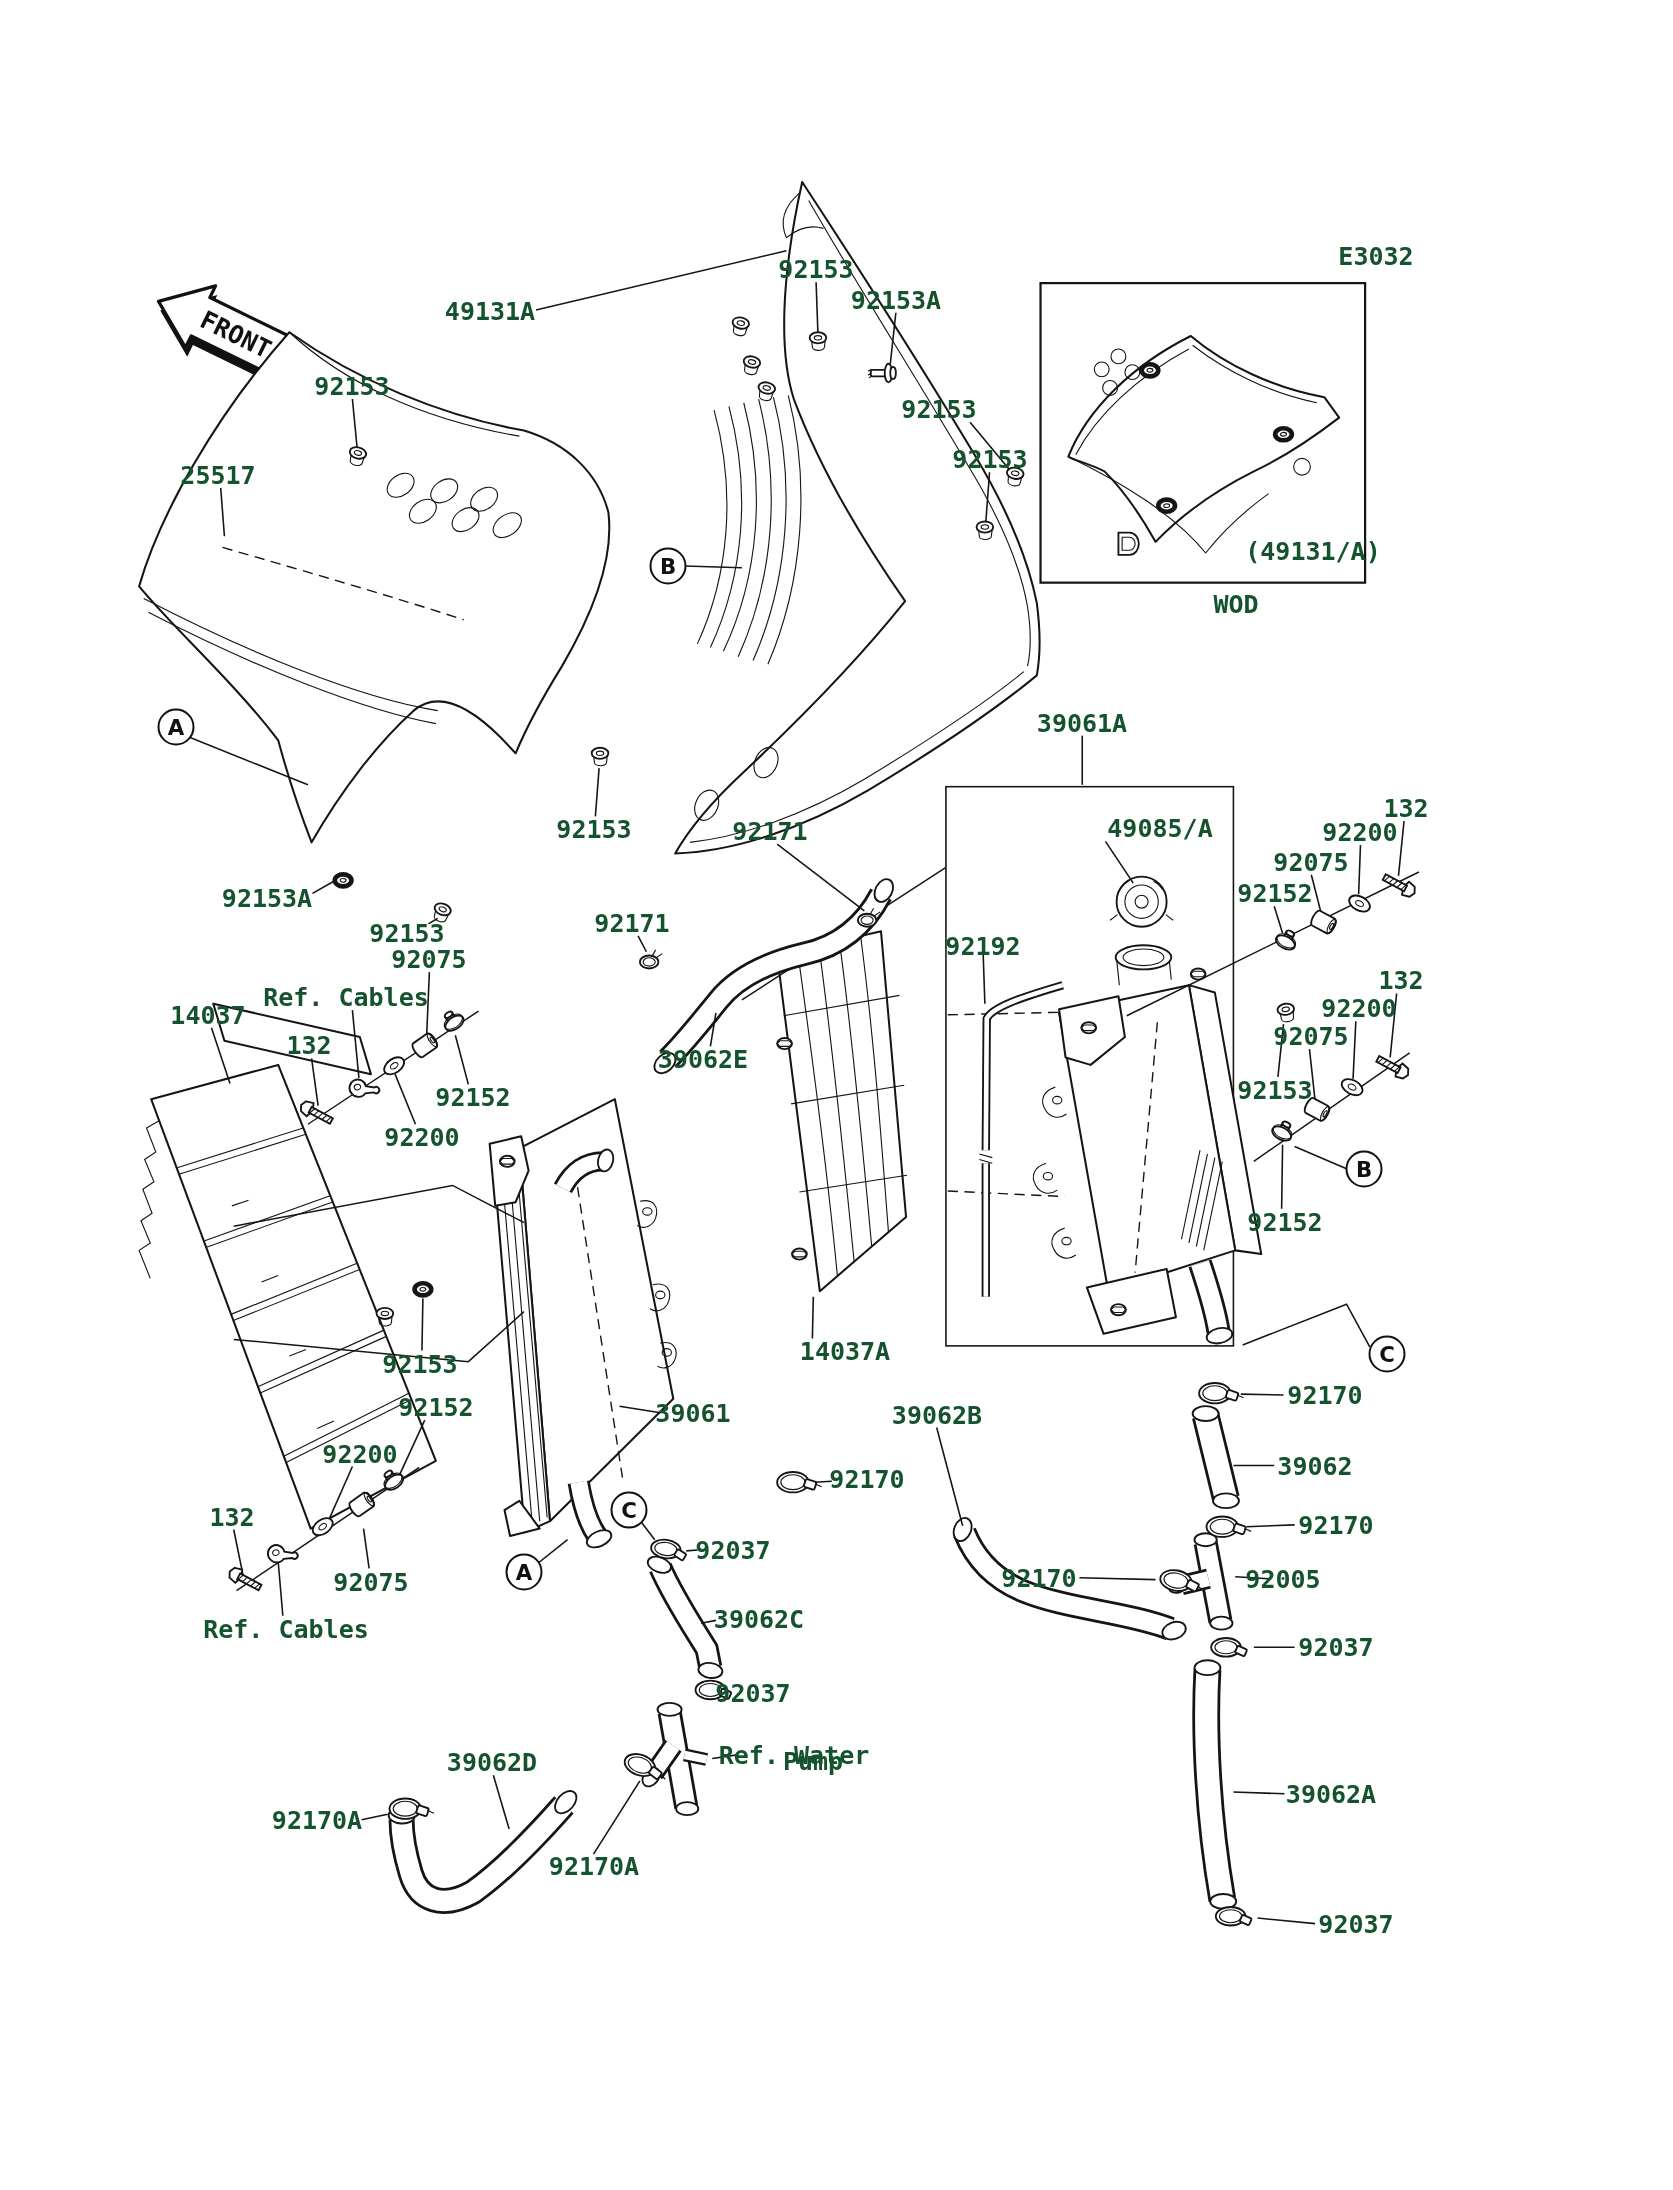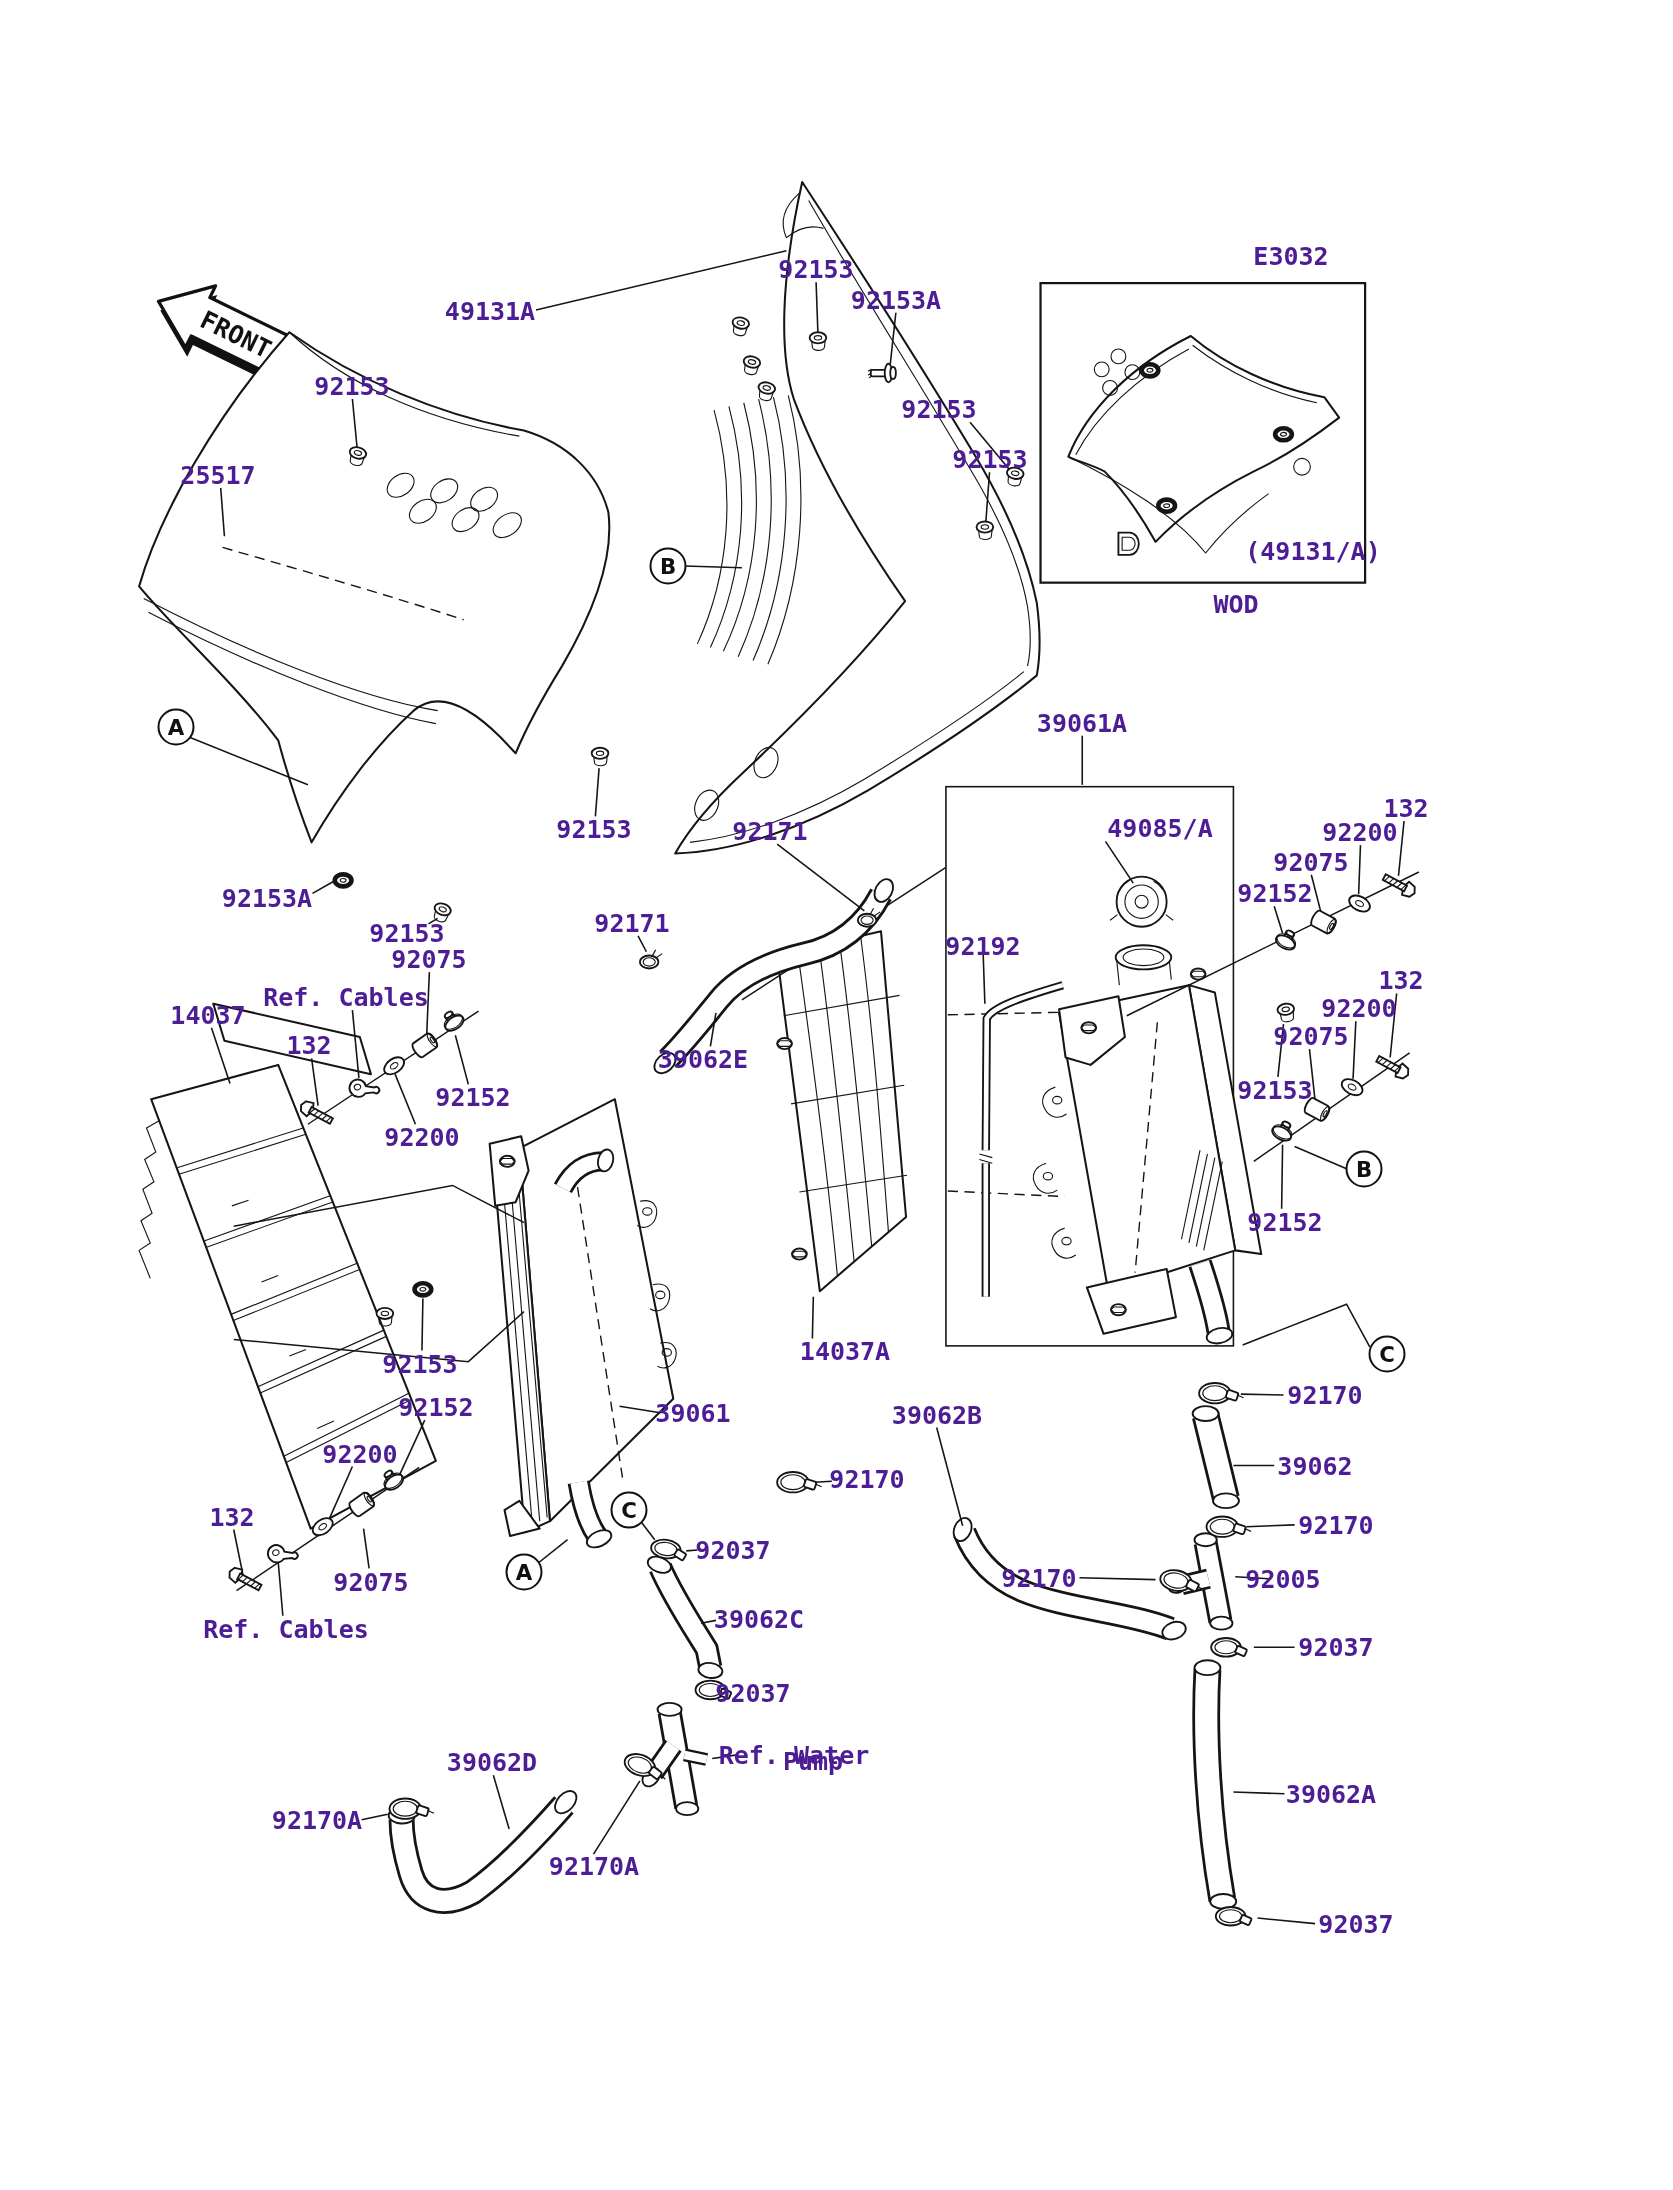--- a/index.html
+++ b/index.html
@@ -1,20 +1,20 @@
 <!DOCTYPE html>
 <html style="font-size:15px"><head>
 <meta charset="utf-8">
 <style>
   html,body{margin:0;padding:0;background:#ffffff;}
   #stage{position:relative;width:1673px;height:2191px;background:#ffffff;overflow:hidden;
          font-family:"DejaVu Sans Mono", monospace;}
   #art{position:absolute;left:0;top:0;width:1673px;height:2191px;}
   .part-label{position:absolute;transform:translate(-50%,-50%);font:700 25px "DejaVu Sans Mono",monospace;
-              color:#4c1d95;white-space:pre;letter-spacing:0px;}
+              color:#14532d;white-space:pre;letter-spacing:0px;}
   .callout{position:absolute;width:33px;height:33px;border:2.8px solid #111;border-radius:50%;
            background:#fff;transform:translate(-50%,-50%);display:flex;align-items:center;justify-content:center;
            font:700 21.3px "DejaVu Sans",sans-serif;color:#111;}
   svg *{vector-effect:none;}
   .ol{fill:#fff;stroke:#151515;stroke-width:2.2;stroke-linejoin:round;}
   .ln{fill:none;stroke:#151515;stroke-width:1.6;}
   .thin{fill:none;stroke:#151515;stroke-width:1.2;}
   .lead{fill:none;stroke:#151515;stroke-width:1.7;}
   .dash{fill:none;stroke:#151515;stroke-width:1.5;stroke-dasharray:11 7;}
   .tubeO{fill:none;stroke:#151515;stroke-linecap:butt;}
@@ -445,21 +445,21 @@
 </svg>
 
 <div id="labels-layer">
       <span class="part-label" style="left: 352px; top: 386px;">92153</span>
       <span class="part-label" style="left: 218px; top: 475px;">25517</span>
       <span class="part-label" style="left: 490px; top: 311px;">49131A</span>
       <span class="part-label" style="left: 816px; top: 269px;">92153</span>
       <span class="part-label" style="left: 896px; top: 300px;">92153A</span>
       <span class="part-label" style="left: 939px; top: 409px;">92153</span>
       <span class="part-label" style="left: 990px; top: 459px;">92153</span>
-      <span class="part-label" style="left: 1291px; top: 256px;">E3032</span>
+      <span class="part-label" style="left: 1376px; top: 256px;">E3032</span>
       <span class="part-label" style="left: 1313px; top: 551px;">(49131/A)</span>
       <span class="part-label" style="left: 1236px; top: 604px;">WOD</span>
       <span class="part-label" style="left: 267px; top: 898px;">92153A</span>
       <span class="part-label" style="left: 407px; top: 933px;">92153</span>
       <span class="part-label" style="left: 429px; top: 959px;">92075</span>
       <span class="part-label" style="left: 346px; top: 997px;">Ref. Cables</span>
       <span class="part-label" style="left: 208px; top: 1015px;">14037</span>
       <span class="part-label" style="left: 309px; top: 1045px;">132</span>
       <span class="part-label" style="left: 422px; top: 1137px;">92200</span>
       <span class="part-label" style="left: 473px; top: 1097px;">92152</span>

